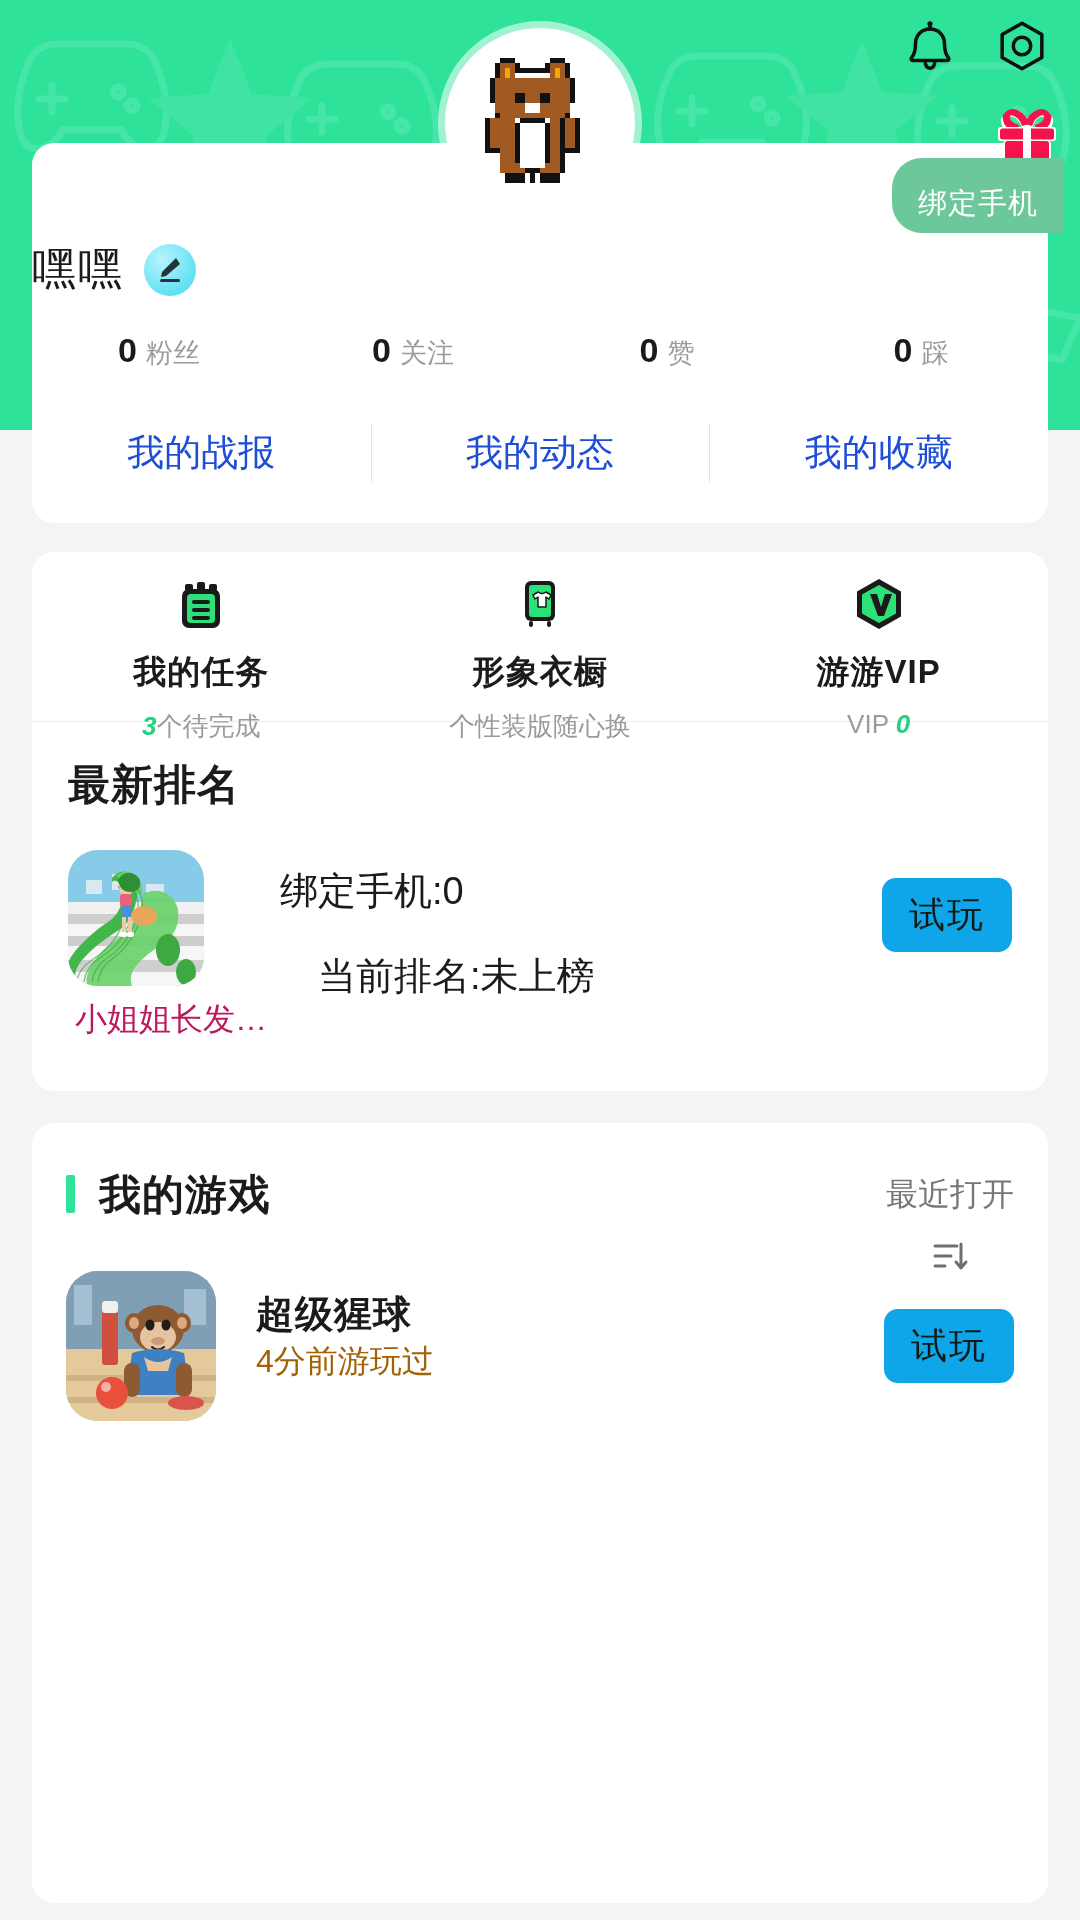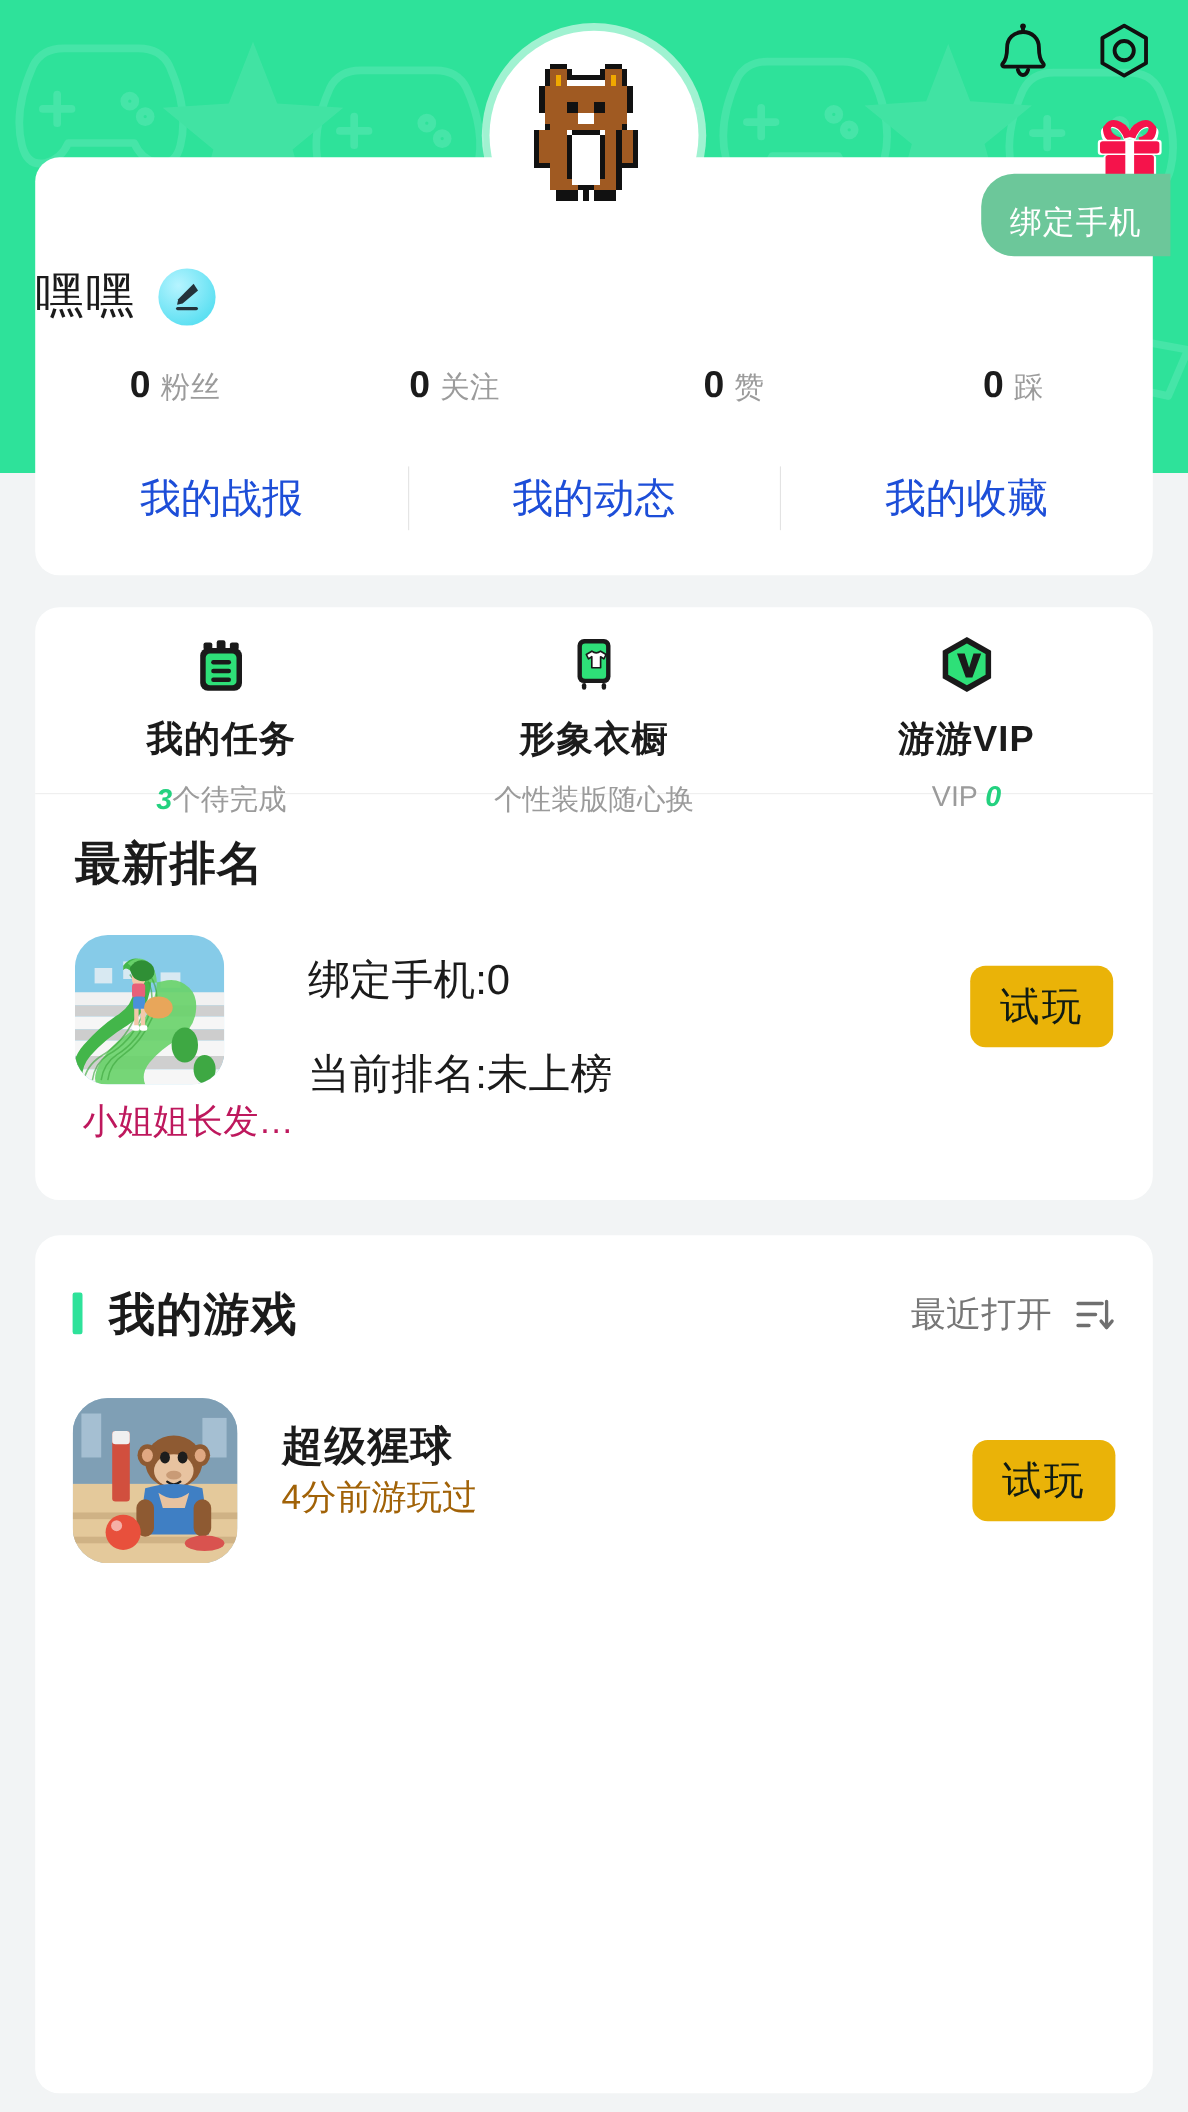--- a/index.html
+++ b/index.html
@@ -115,47 +115,47 @@
     position: absolute; left: 0; top: 0;
     width: 136px; height: 136px; border-radius: 30px; overflow: hidden;
   }
   .game-thumb svg { display: block; width: 136px; height: 136px; }
   .rank-game-name {
     position: absolute; left: -5px; top: 148px; width: 215px;
     font-size: 32px; color: #be185d; white-space: nowrap; overflow: hidden; margin-left: 12px;
   }
   .rank-lines { position: absolute; left: 212px; top: 16px; }
   .rank-line { font-size: 38px; color: #1b1b1b; }
-  .rank-line + .rank-line { margin-top: 34px; }
+  .rank-line + .rank-line { margin-top: 34px; margin-left: 38px; }
 
   .play-btn {
     position: absolute; right: 0; top: 28px;
     width: 130px; height: 74px; border-radius: 14px;
-    background: #eab308; color: #0f1b14;
+    background: #0ea5e9; color: #0f1b14;
     font-size: 36px; letter-spacing: 2px;
     display: flex; align-items: center; justify-content: center;
     border: none; font-family: inherit;
   }
 
   
   #card-games { top: 1123px; height: 780px; }
 
   .games-head { position: absolute; left: 34px; right: 34px; top: 44px; height: 56px; }
   .games-title {
     position: absolute; left: 0; top: 0;
     font-size: 42px; font-weight: 700; color: #1b1b1b; letter-spacing: 1px;
     padding-left: 33px;
   }
   .games-title::before {
     content: ""; position: absolute; left: 0; top: 8px;
     width: 9px; height: 38px; background: #2ee29a; border-radius: 2px;
   }
   .sort-ctl {
     position: absolute; right: 0; top: 6px;
-    display: flex; align-items: center; gap: 20px;
+    display: flex; align-items: center; gap: 20px; flex-direction: column;
   }
   .sort-label { font-size: 32px; color: #777777; }
   .sort-ctl svg { width: 38px; height: 38px; }
 
   .game-row { position: absolute; left: 34px; right: 34px; top: 148px; height: 150px; }
   .game-row .game-thumb { width: 150px; height: 150px; border-radius: 32px; }
   .game-row .game-thumb svg { width: 150px; height: 150px; }
   .game-info { position: absolute; left: 190px; top: 18px; }
   .game-name { font-size: 38px; font-weight: 700; color: #1b1b1b; letter-spacing: 1px; }
   .game-meta { font-size: 32px; color: #a16207; }

